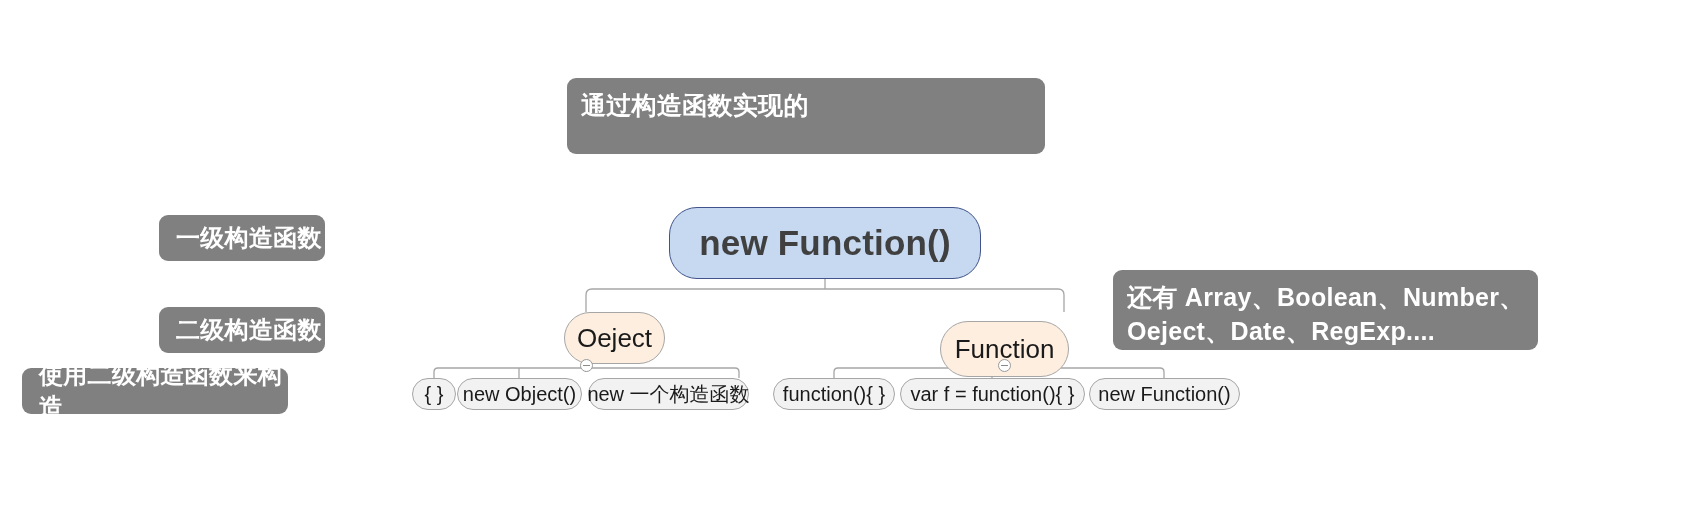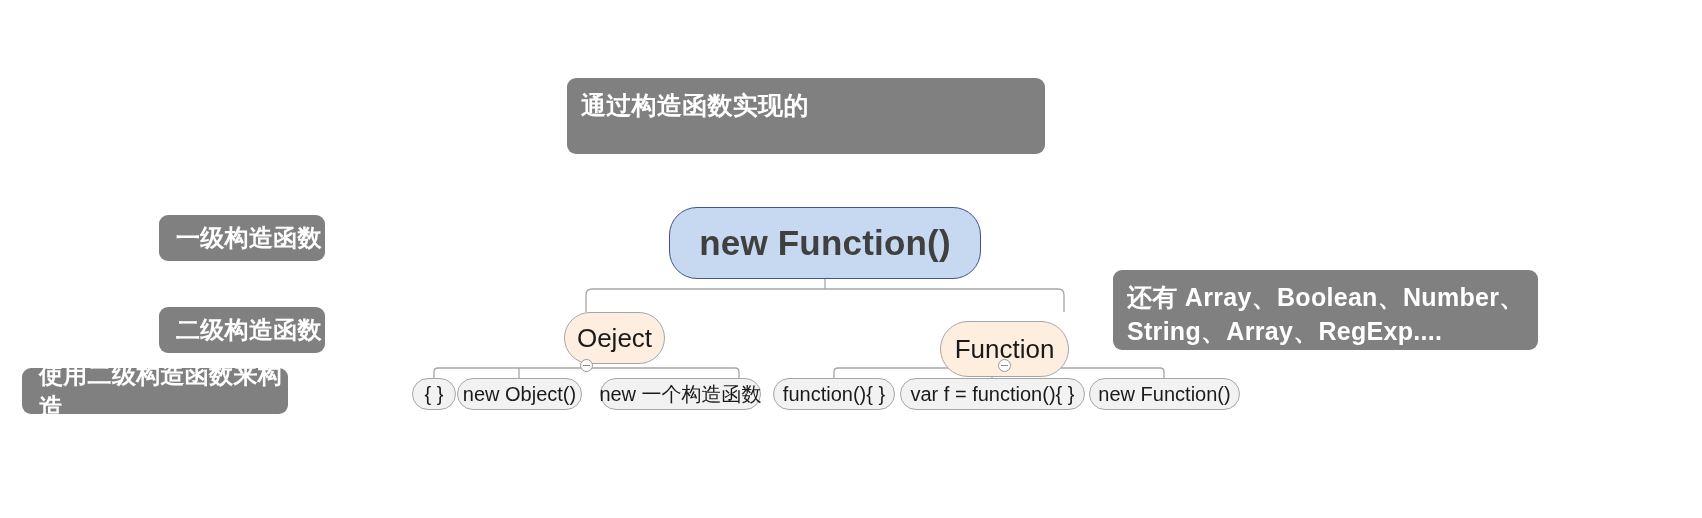--- a/index.html
+++ b/index.html
@@ -142,21 +142,21 @@
     background: #f2f2f2;
     border: 1px solid #a6a6a6;
     font-size: 20px;
     color: #1a1a1a;
     height: 32px;
     top: 378px;
   }
 
   #leaf-braces      { left: 412px; width: 44px; }
   #leaf-new-object  { left: 457px; width: 125px; }
-  #leaf-new-ctor    { left: 588px; width: 161px; margin-left: 12px; }
+  #leaf-new-ctor    { left: 588px; width: 161px; }
   #leaf-function    { left: 773px; width: 122px; }
   #leaf-var-f       { left: 900px; width: 185px; }
   #leaf-new-func    { left: 1089px; width: 151px; }
 
   
   .toggle {
     position: absolute;
     width: 13px;
     height: 13px;
     border: 1px solid #9a9a9a;
@@ -227,21 +227,21 @@
   <div class="callout" id="callout-level2">
     <span>二级构造函数</span>
   </div>
 
   <div class="callout" id="callout-usage">
     <span>使用二级构造函数来构造</span>
   </div>
 
   <div class="callout callout-multiline" id="callout-others">
     <span class="cl-line">还有 Array、Boolean、Number、</span>
-    <span class="cl-line">String、Array、RegExp....</span>
+    <span class="cl-line">Oeject、Date、RegExp....</span>
   </div>
 
   <div class="node" id="node-root">
     <span>new Function()</span>
   </div>
 
   <div class="node node-mid" id="node-object">
     <span>Oeject</span>
   </div>
 

